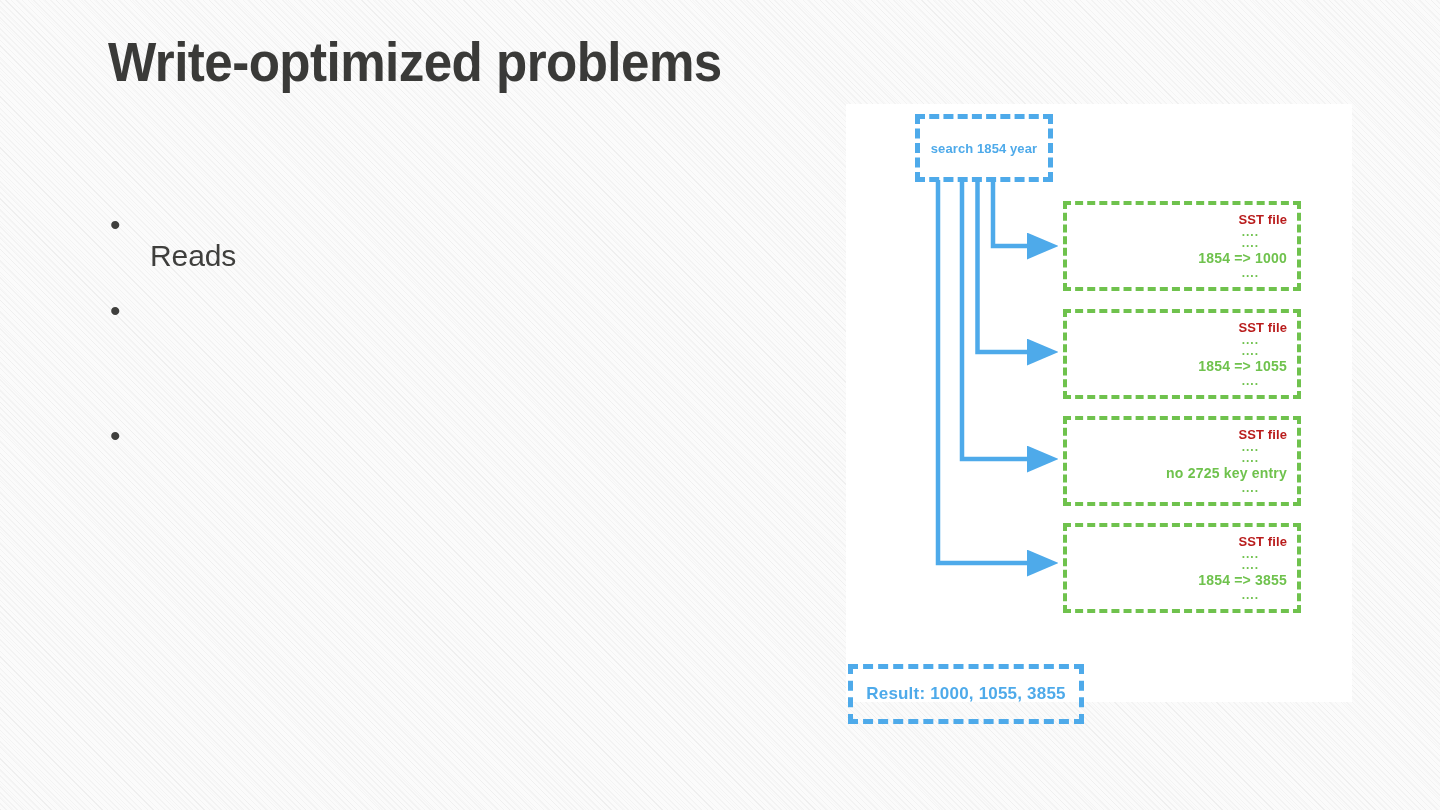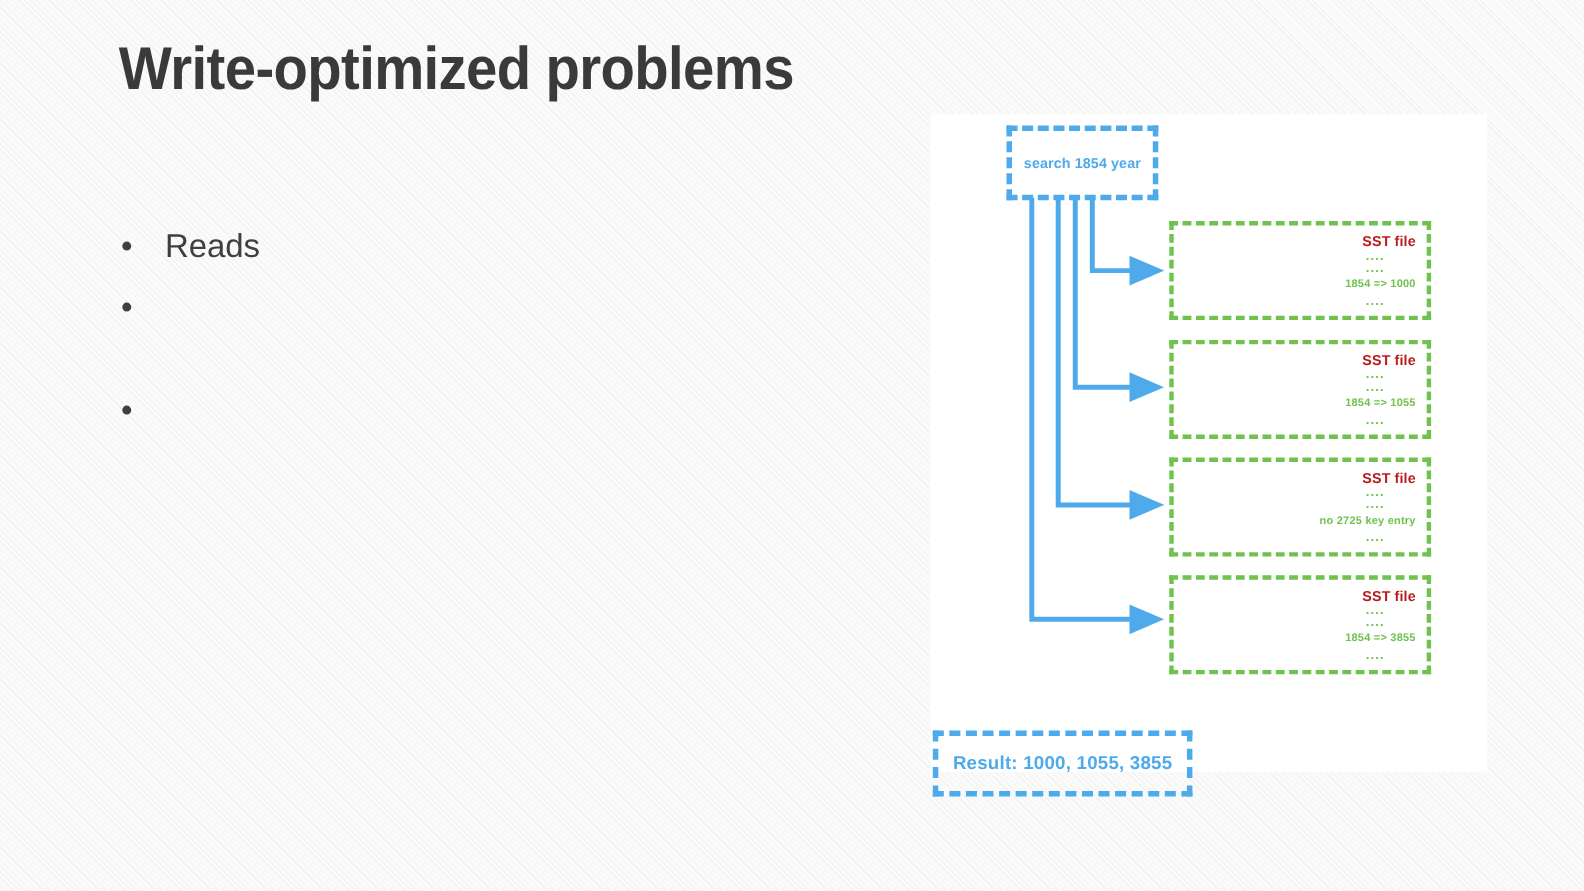--- a/index.html
+++ b/index.html
@@ -60,20 +60,21 @@
     line-height: 39px;
     color: #3f3f3d;
     text-align: left;
     padding-left: 4px;
   }
   .bullet-text {
     font-size: 30px;
     line-height: 39px;
     color: #3f3f3d;
     letter-spacing: -0.1px;
+    margin-top: 31px;
   }
 
   
   .diagram-panel {
     position: absolute;
     left: 846px;
     top: 104px;
     width: 506px;
     height: 598px;
     background: #ffffff;
@@ -134,21 +135,21 @@
   }
   .sst-dots {
     font-size: 12px;
     font-weight: bold;
     color: #6fc24d;
     line-height: 11px;
     letter-spacing: 1px;
     padding-right: 28px;
   }
   .sst-entry {
-    font-size: 10px;
+    font-size: 14px;
     font-weight: bold;
     color: #6fc24d;
     line-height: 19px;
     letter-spacing: 0.2px;
   }
 
   .result-box {
     left: 848px;
     top: 664px;
     width: 236px;

